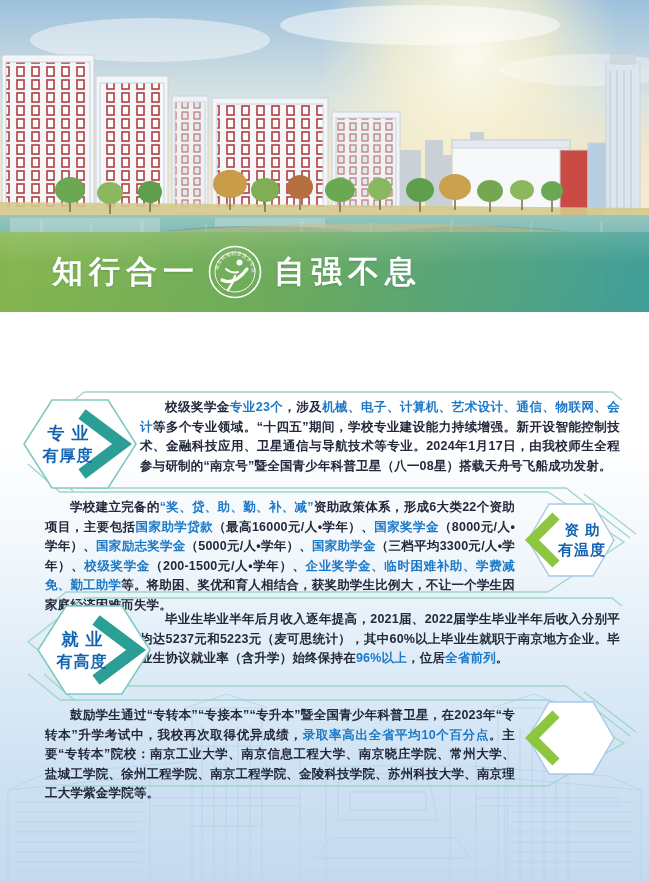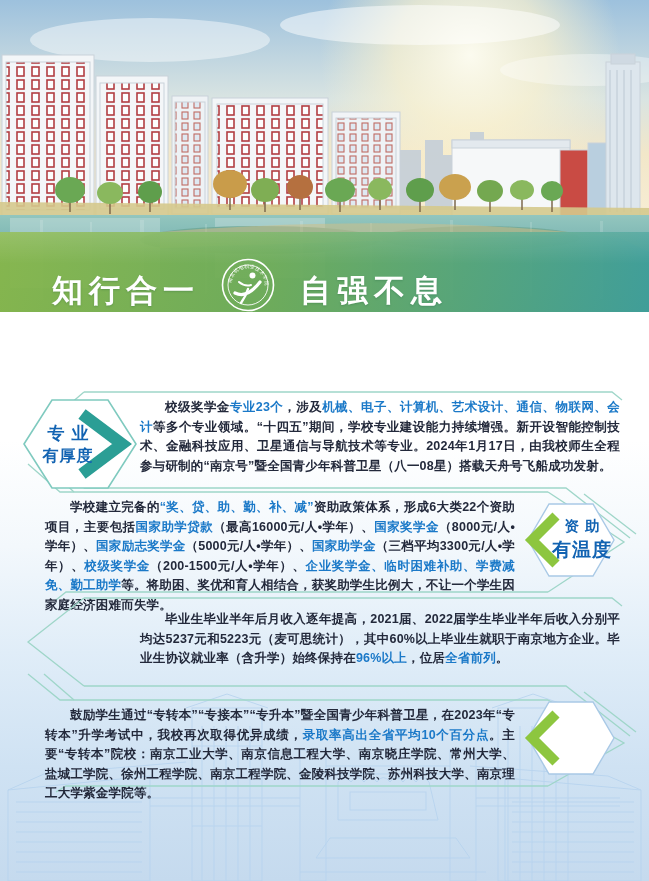--- a/index.html
+++ b/index.html
@@ -8,21 +8,21 @@
     background:linear-gradient(180deg,#ffffff 0%,#ffffff 50%,#f3f8fc 62%,#e0edf8 74%,#cfe2f3 87%,#c5daee 100%);
     font-family:"Liberation Sans",sans-serif;
   }
   
   .hero{position:absolute;top:0;left:0;width:649px;height:312px;}
   .hero svg{display:block;}
   
   .motto-band{
     position:absolute;top:232px;left:0;width:649px;height:80px;
     background:linear-gradient(90deg,rgba(134,182,74,.95) 0%,rgba(110,172,88,.95) 42%,rgba(63,158,152,.95) 100%);
-    display:flex;align-items:flex-end;padding-left:52px;box-sizing:border-box;gap:13px;
+    display:flex;align-items:center;padding-left:52px;box-sizing:border-box;
   }
   .motto-band::before{content:"";position:absolute;inset:0;background:linear-gradient(180deg,rgba(255,255,255,.14),rgba(255,255,255,0) 40%);}
   .motto{
     font-family:"DejaVu Serif",serif;font-weight:700;font-size:31px;color:#fff;
     letter-spacing:6px;text-shadow:0 1px 2px rgba(20,80,50,.25);position:relative;
   }
   .logo{width:54px;height:54px;margin:0 12px 0 8px;position:relative;flex:0 0 auto;}
   
   .sec{position:absolute;left:0;width:649px;}
   .sec-border{position:absolute;left:0;top:0;overflow:visible;}
@@ -34,21 +34,21 @@
   
   .badge{position:absolute;}
   .badge svg{position:absolute;top:0;left:0;overflow:visible;}
   .badge-label{position:absolute;top:0;bottom:0;display:flex;flex-direction:column;justify-content:center;align-items:center;gap:1px;}
   .badge-lg .badge-label{left:4px;right:28px;}
   .badge-sm .badge-label{left:26px;right:4px;}
   .badge-line1,.badge-line2{color:#1263b2;font-weight:700;white-space:nowrap;}
   .badge-lg .badge-line1{font-size:17px;letter-spacing:7px;margin-right:-7px;}
   .badge-lg .badge-line2{font-size:16px;letter-spacing:1px;}
   .badge-sm .badge-line1{font-size:14.5px;letter-spacing:6px;margin-right:-6px;}
-  .badge-sm .badge-line2{font-size:19px;letter-spacing:1px;}
+  .badge-sm .badge-line2{font-size:15px;letter-spacing:1px;}
   
   .cityline{position:absolute;left:0;bottom:0;}
 </style>
 </head>
 <body>
 
 <div class="page">
 
   <div class="hero">
     <svg width="649" height="312" viewBox="0 0 649 312">
@@ -280,20 +280,30 @@
     <svg width="86" height="72" viewBox="0 0 86 72">
       <polygon points="0,36 21,0 65,0 86,36 65,72 21,72" fill="#ffffff" stroke="#a9c9e6" stroke-width="1.4"></polygon>
       <polyline points="28,12 4,36 28,60" fill="none" stroke="#8dc63f" stroke-width="10"></polyline>
     </svg>
     <div class="badge-label">
       <span class="badge-line1">资助</span>
       <span class="badge-line2">有温度</span>
     </div>
   </div>
 
+  <div class="badge badge-lg" style="left:38px;top:606px;width:112px;height:88px;">
+    <svg width="112" height="88" viewBox="0 0 112 88">
+      <polygon points="0,44 28,0 84,0 112,44 84,88 28,88" fill="#ffffff" stroke="#7fcabf" stroke-width="1.6"></polygon>
+      <polyline points="58,14 98,44 58,74" fill="none" stroke="#2b9e95" stroke-width="12"></polyline>
+    </svg>
+    <div class="badge-label">
+      <span class="badge-line1">就业</span>
+      <span class="badge-line2">有高度</span>
+    </div>
+  </div>
 
   <div class="badge badge-sm" style="left:528px;top:702px;width:86px;height:72px;">
     <svg width="86" height="72" viewBox="0 0 86 72">
       <polygon points="0,36 21,0 65,0 86,36 65,72 21,72" fill="#ffffff" stroke="#a9c9e6" stroke-width="1.4"></polygon>
       <polyline points="28,12 4,36 28,60" fill="none" stroke="#8dc63f" stroke-width="10"></polyline>
     </svg>
   </div>
 
 </div>
 

